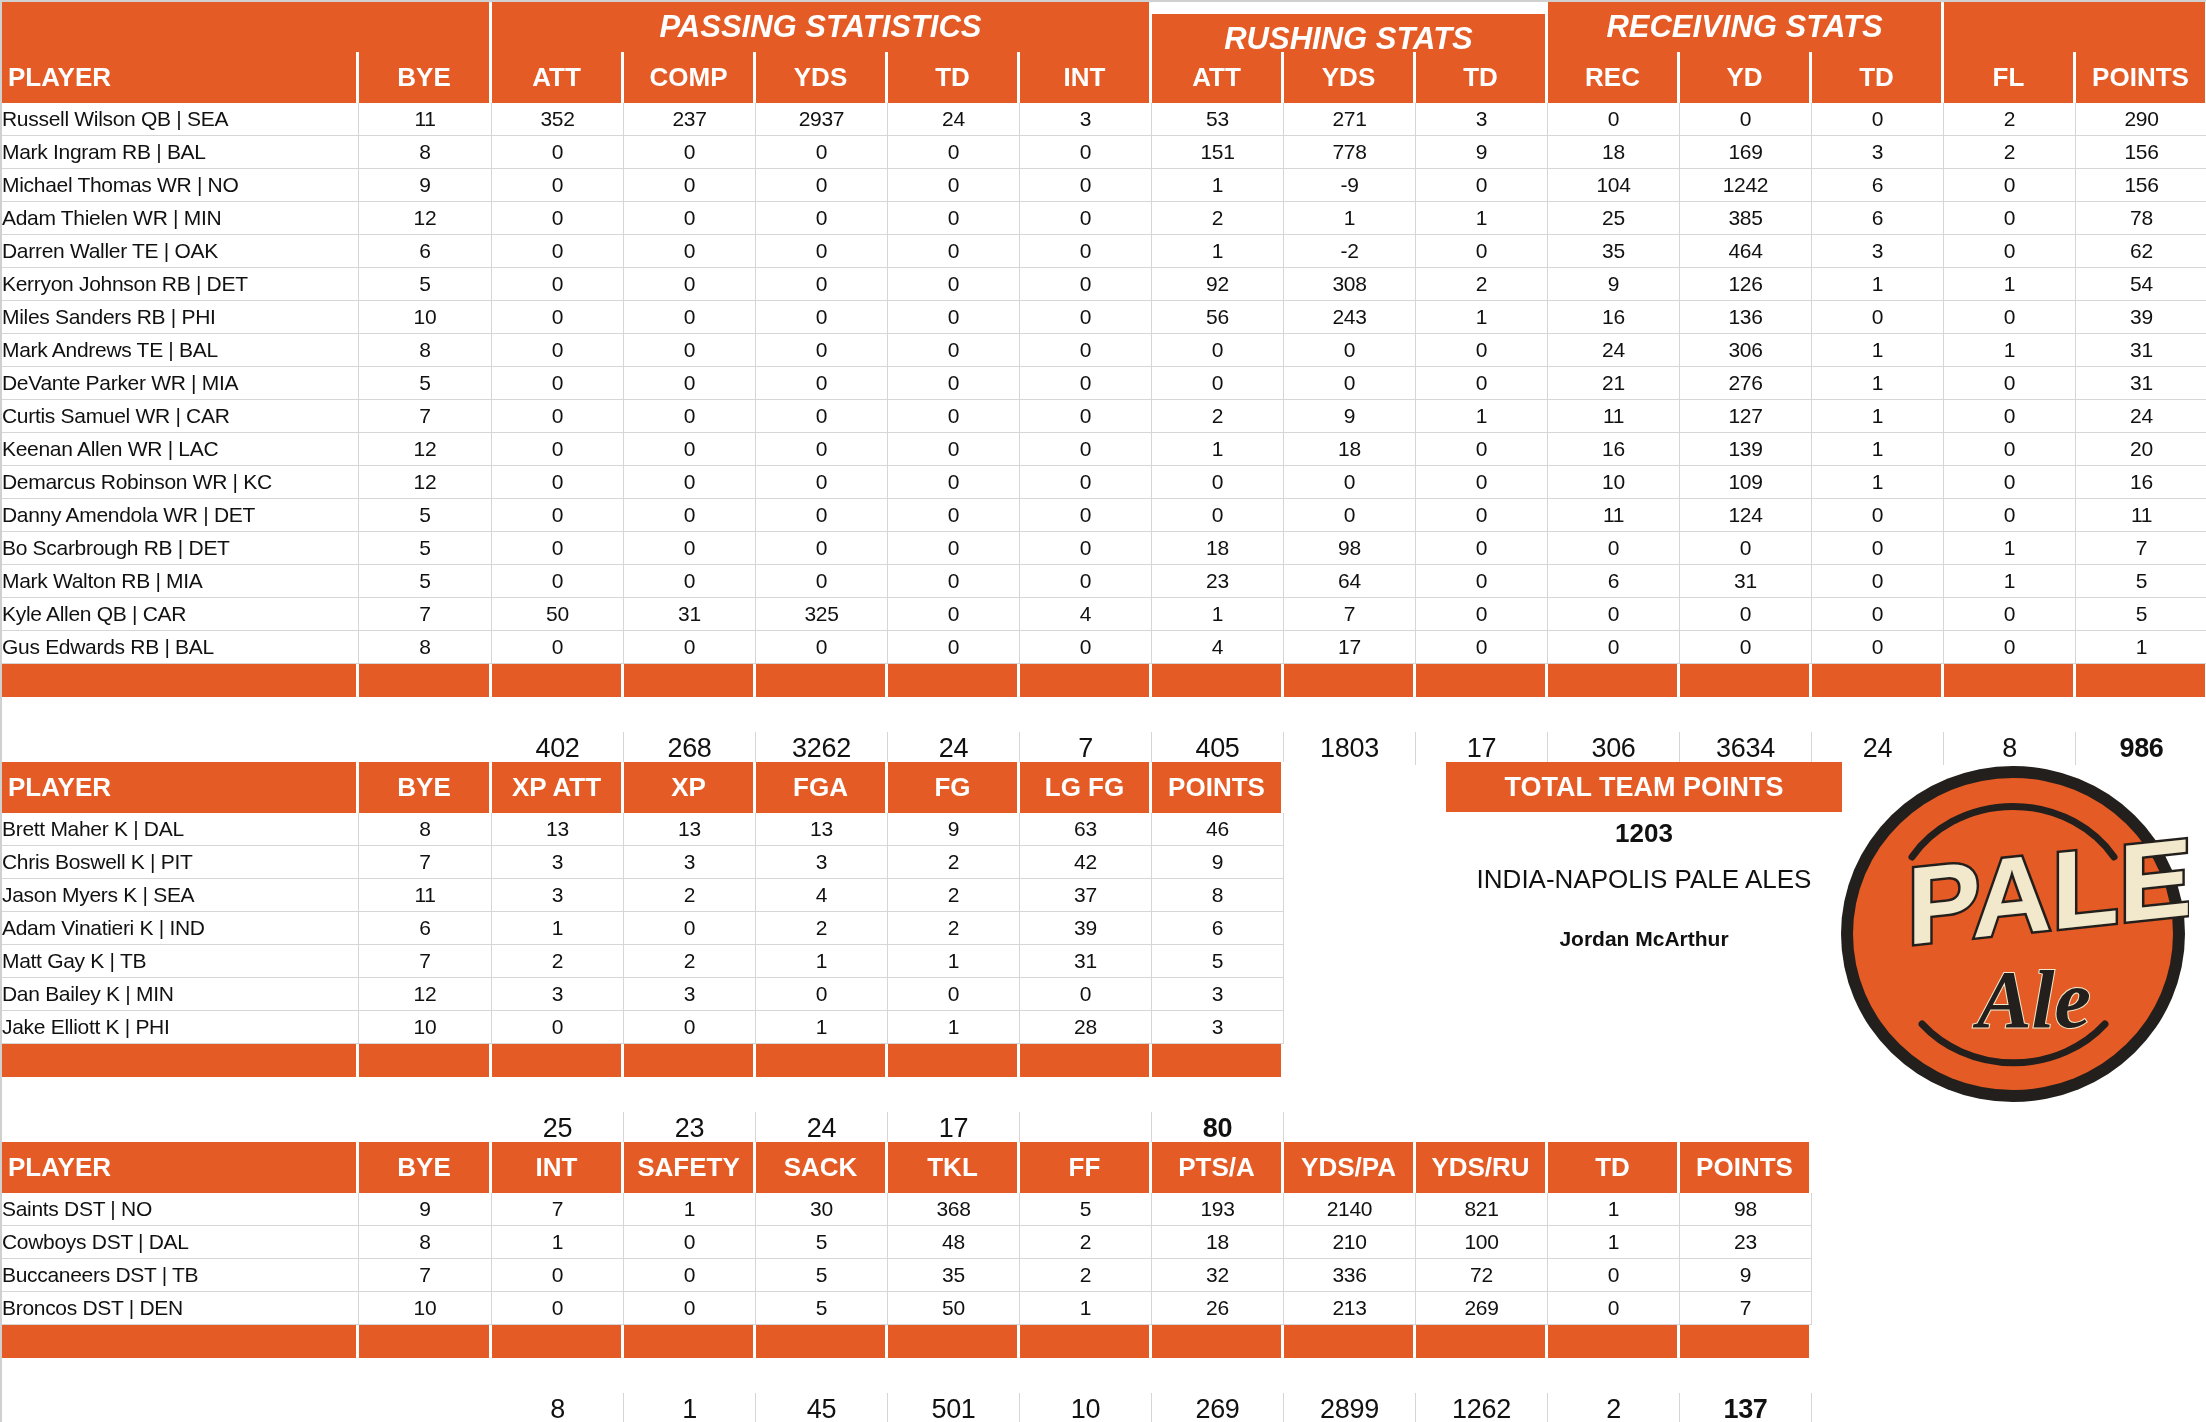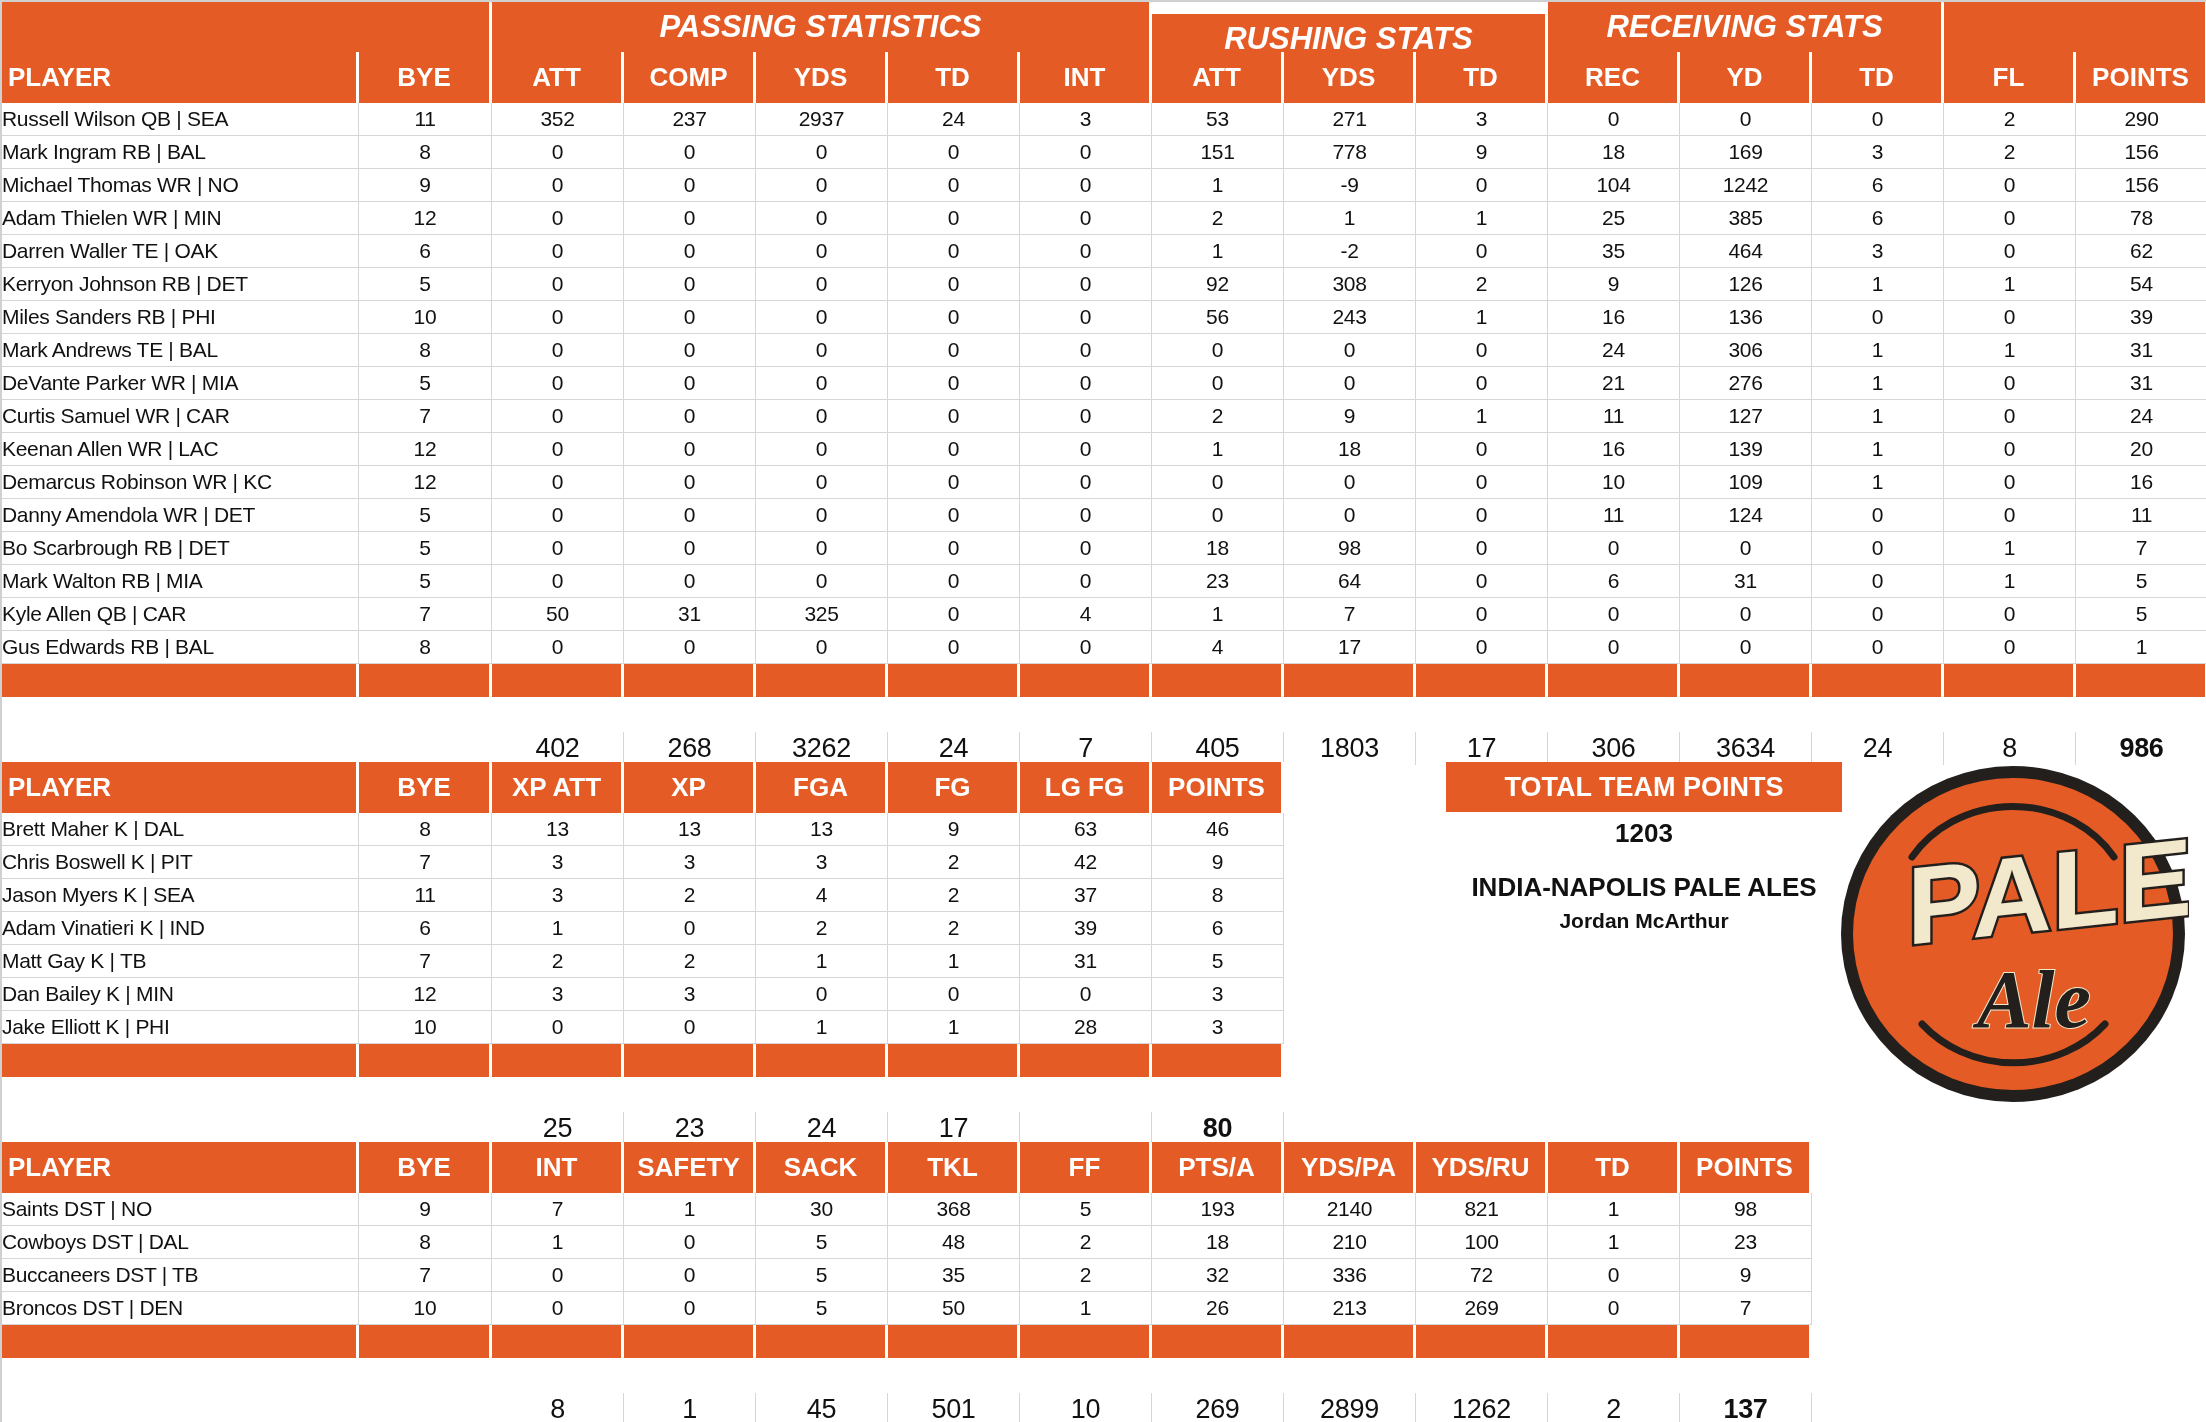--- a/index.html
+++ b/index.html
@@ -39,22 +39,22 @@
   .totals .cell { font-family: "Liberation Sans", sans-serif; font-size: 27px; border-bottom: none; margin-top: 35px; }
   .totals .cell.bold { font-weight: bold; }
   .totals .cell.blank { border-right: 1px solid transparent; }
 
   .team-panel { position: absolute; left: 1444px; top: 760px; width: 396px; }
   .team-box {
     height: 50px; background: #e55b25; color: #fff; font-weight: bold; font-size: 27px;
     display: flex; align-items: center; justify-content: center;
   }
   .team-total { text-align: center; font-weight: bold; font-size: 26px; margin-top: 6px; }
-  .team-name { text-align: center; font-weight: bold; font-size: 26px; margin-top: 23px; }
-  .team-owner { text-align: center; font-weight: bold; font-size: 21px; margin-top: 6px; }
+  .team-name { text-align: center; font-weight: normal; font-size: 26px; margin-top: 15px; }
+  .team-owner { text-align: center; font-weight: bold; font-size: 21px; margin-top: 32px; }
 
   .logo { position: absolute; left: 1835px; top: 760px; width: 352px; height: 344px; }
 </style>
 </head>
 <body>
 
 <div class="tbl" style="top:0;">
   <div class="grp" id="off-grp">
       <div class="g" style="width: 490px;"></div>
       <div class="g" style="width: 660px;">PASSING STATISTICS</div>

